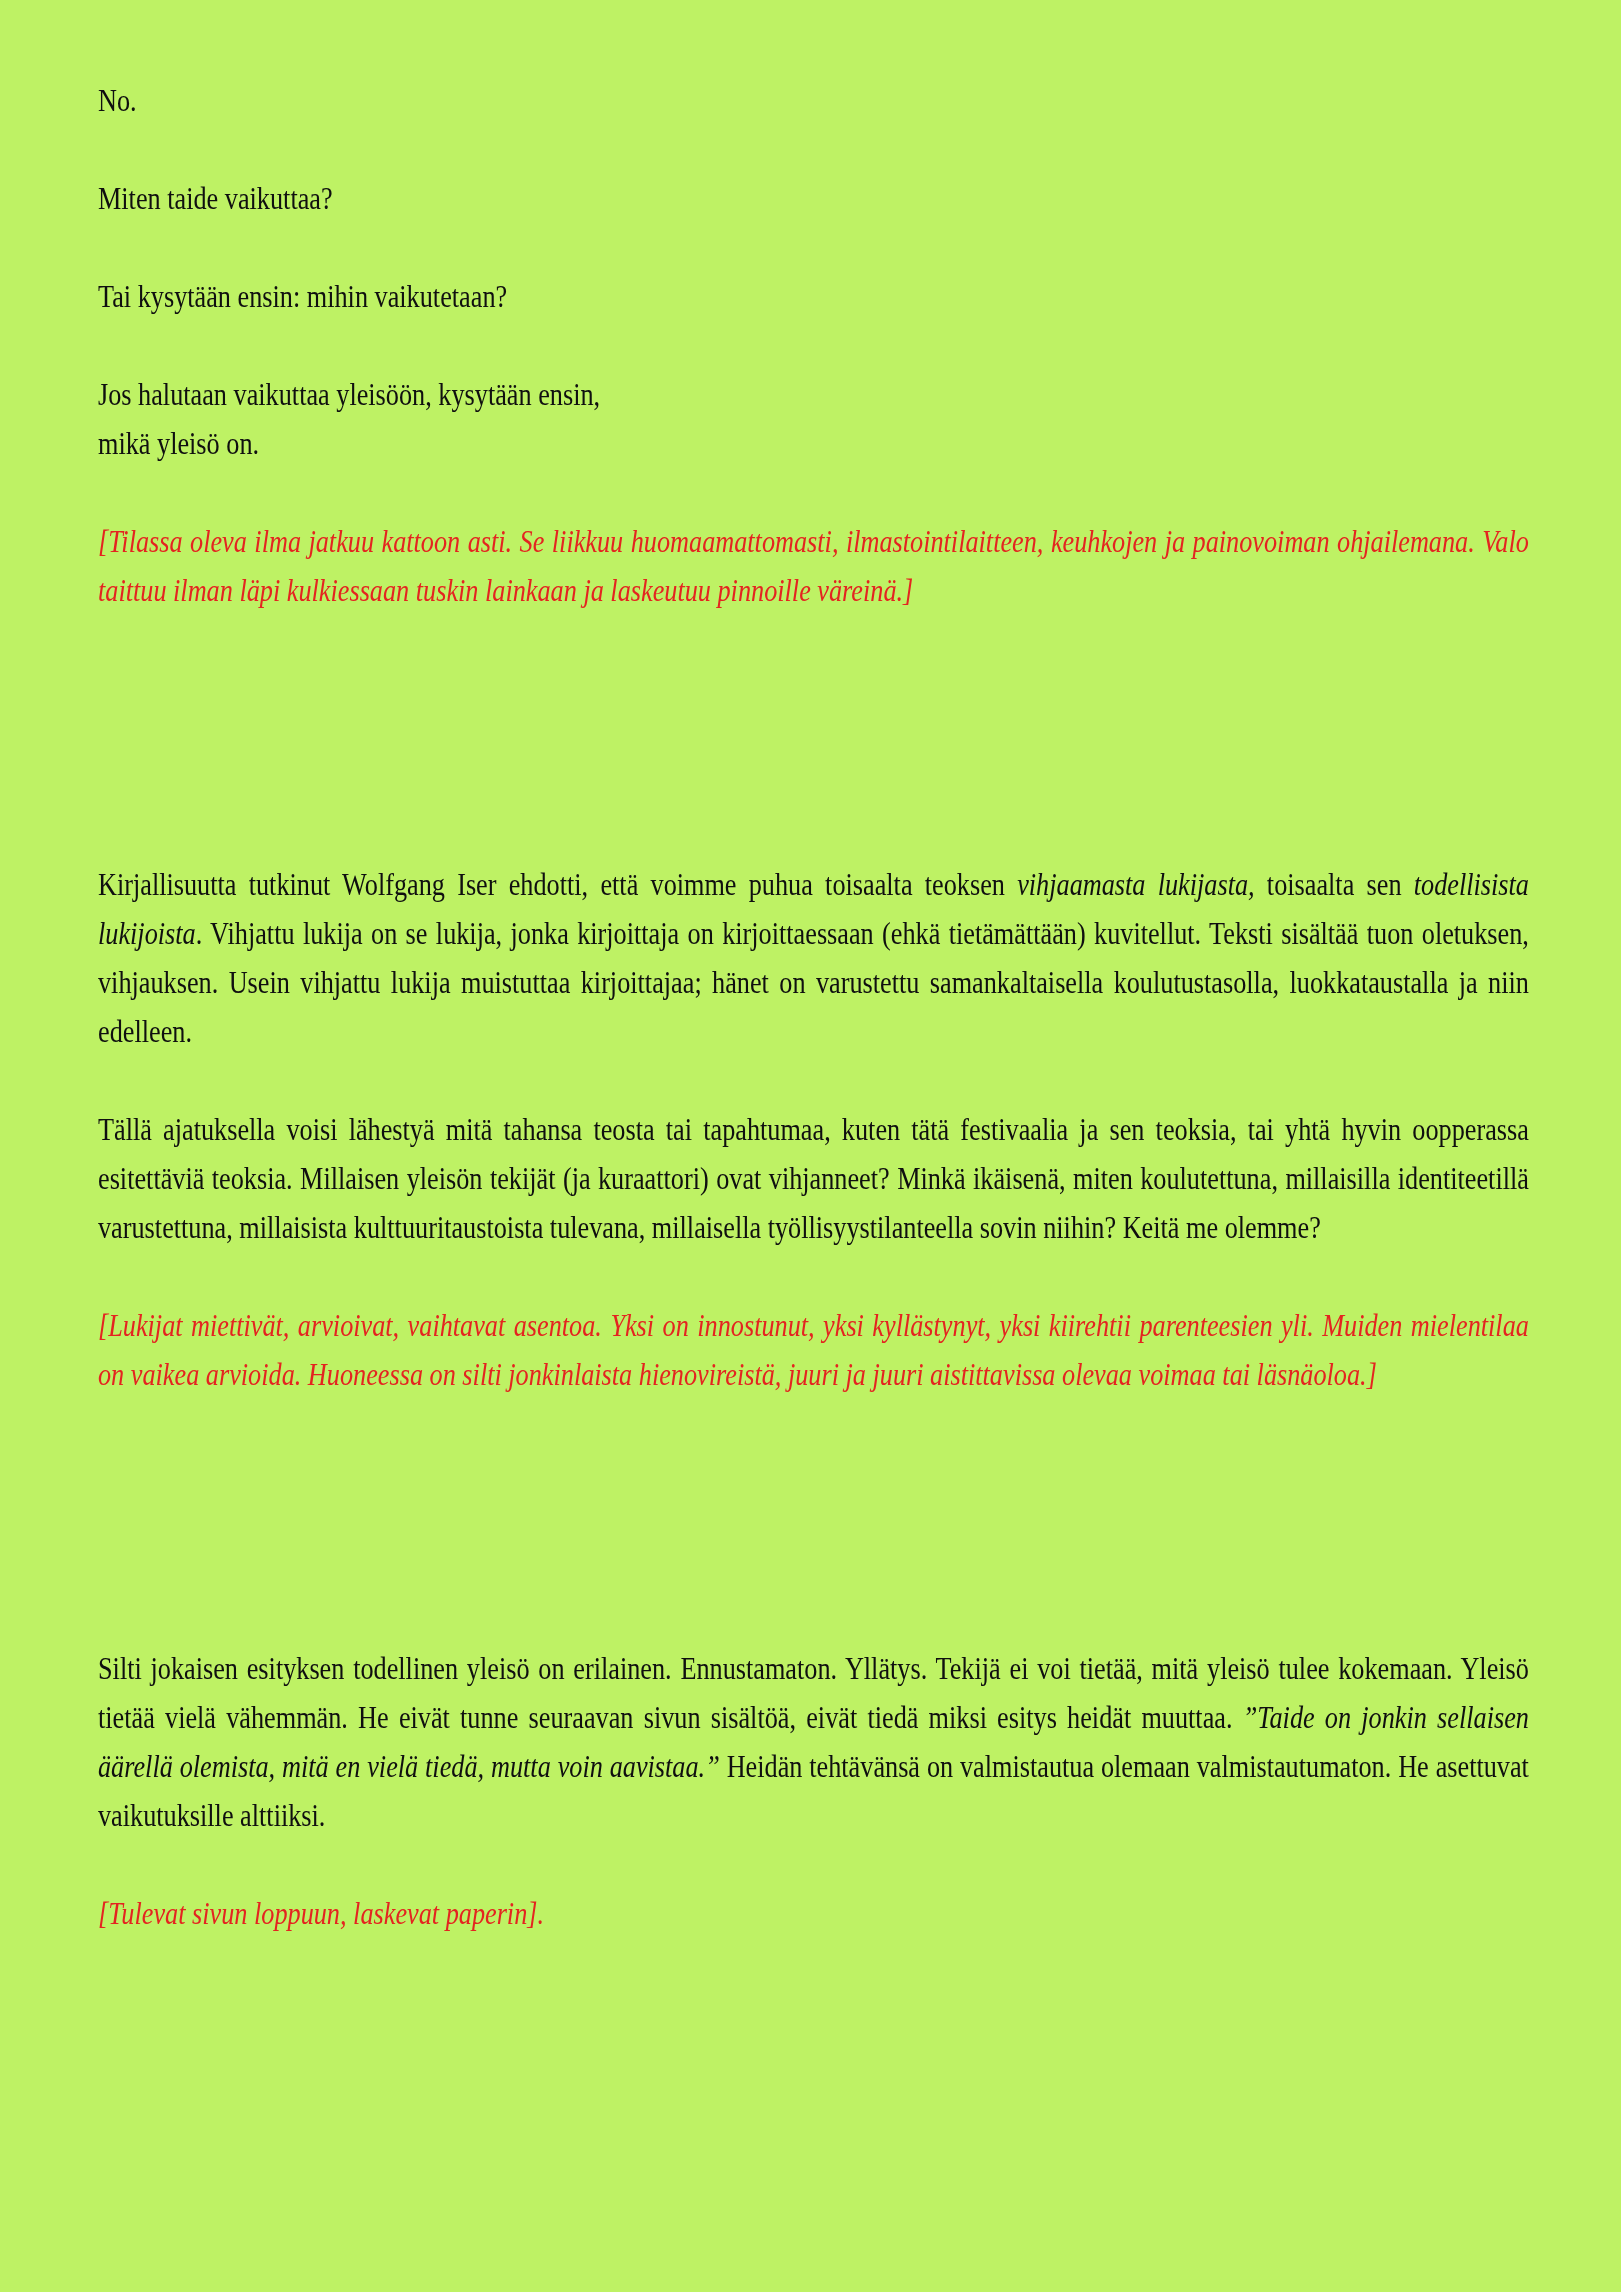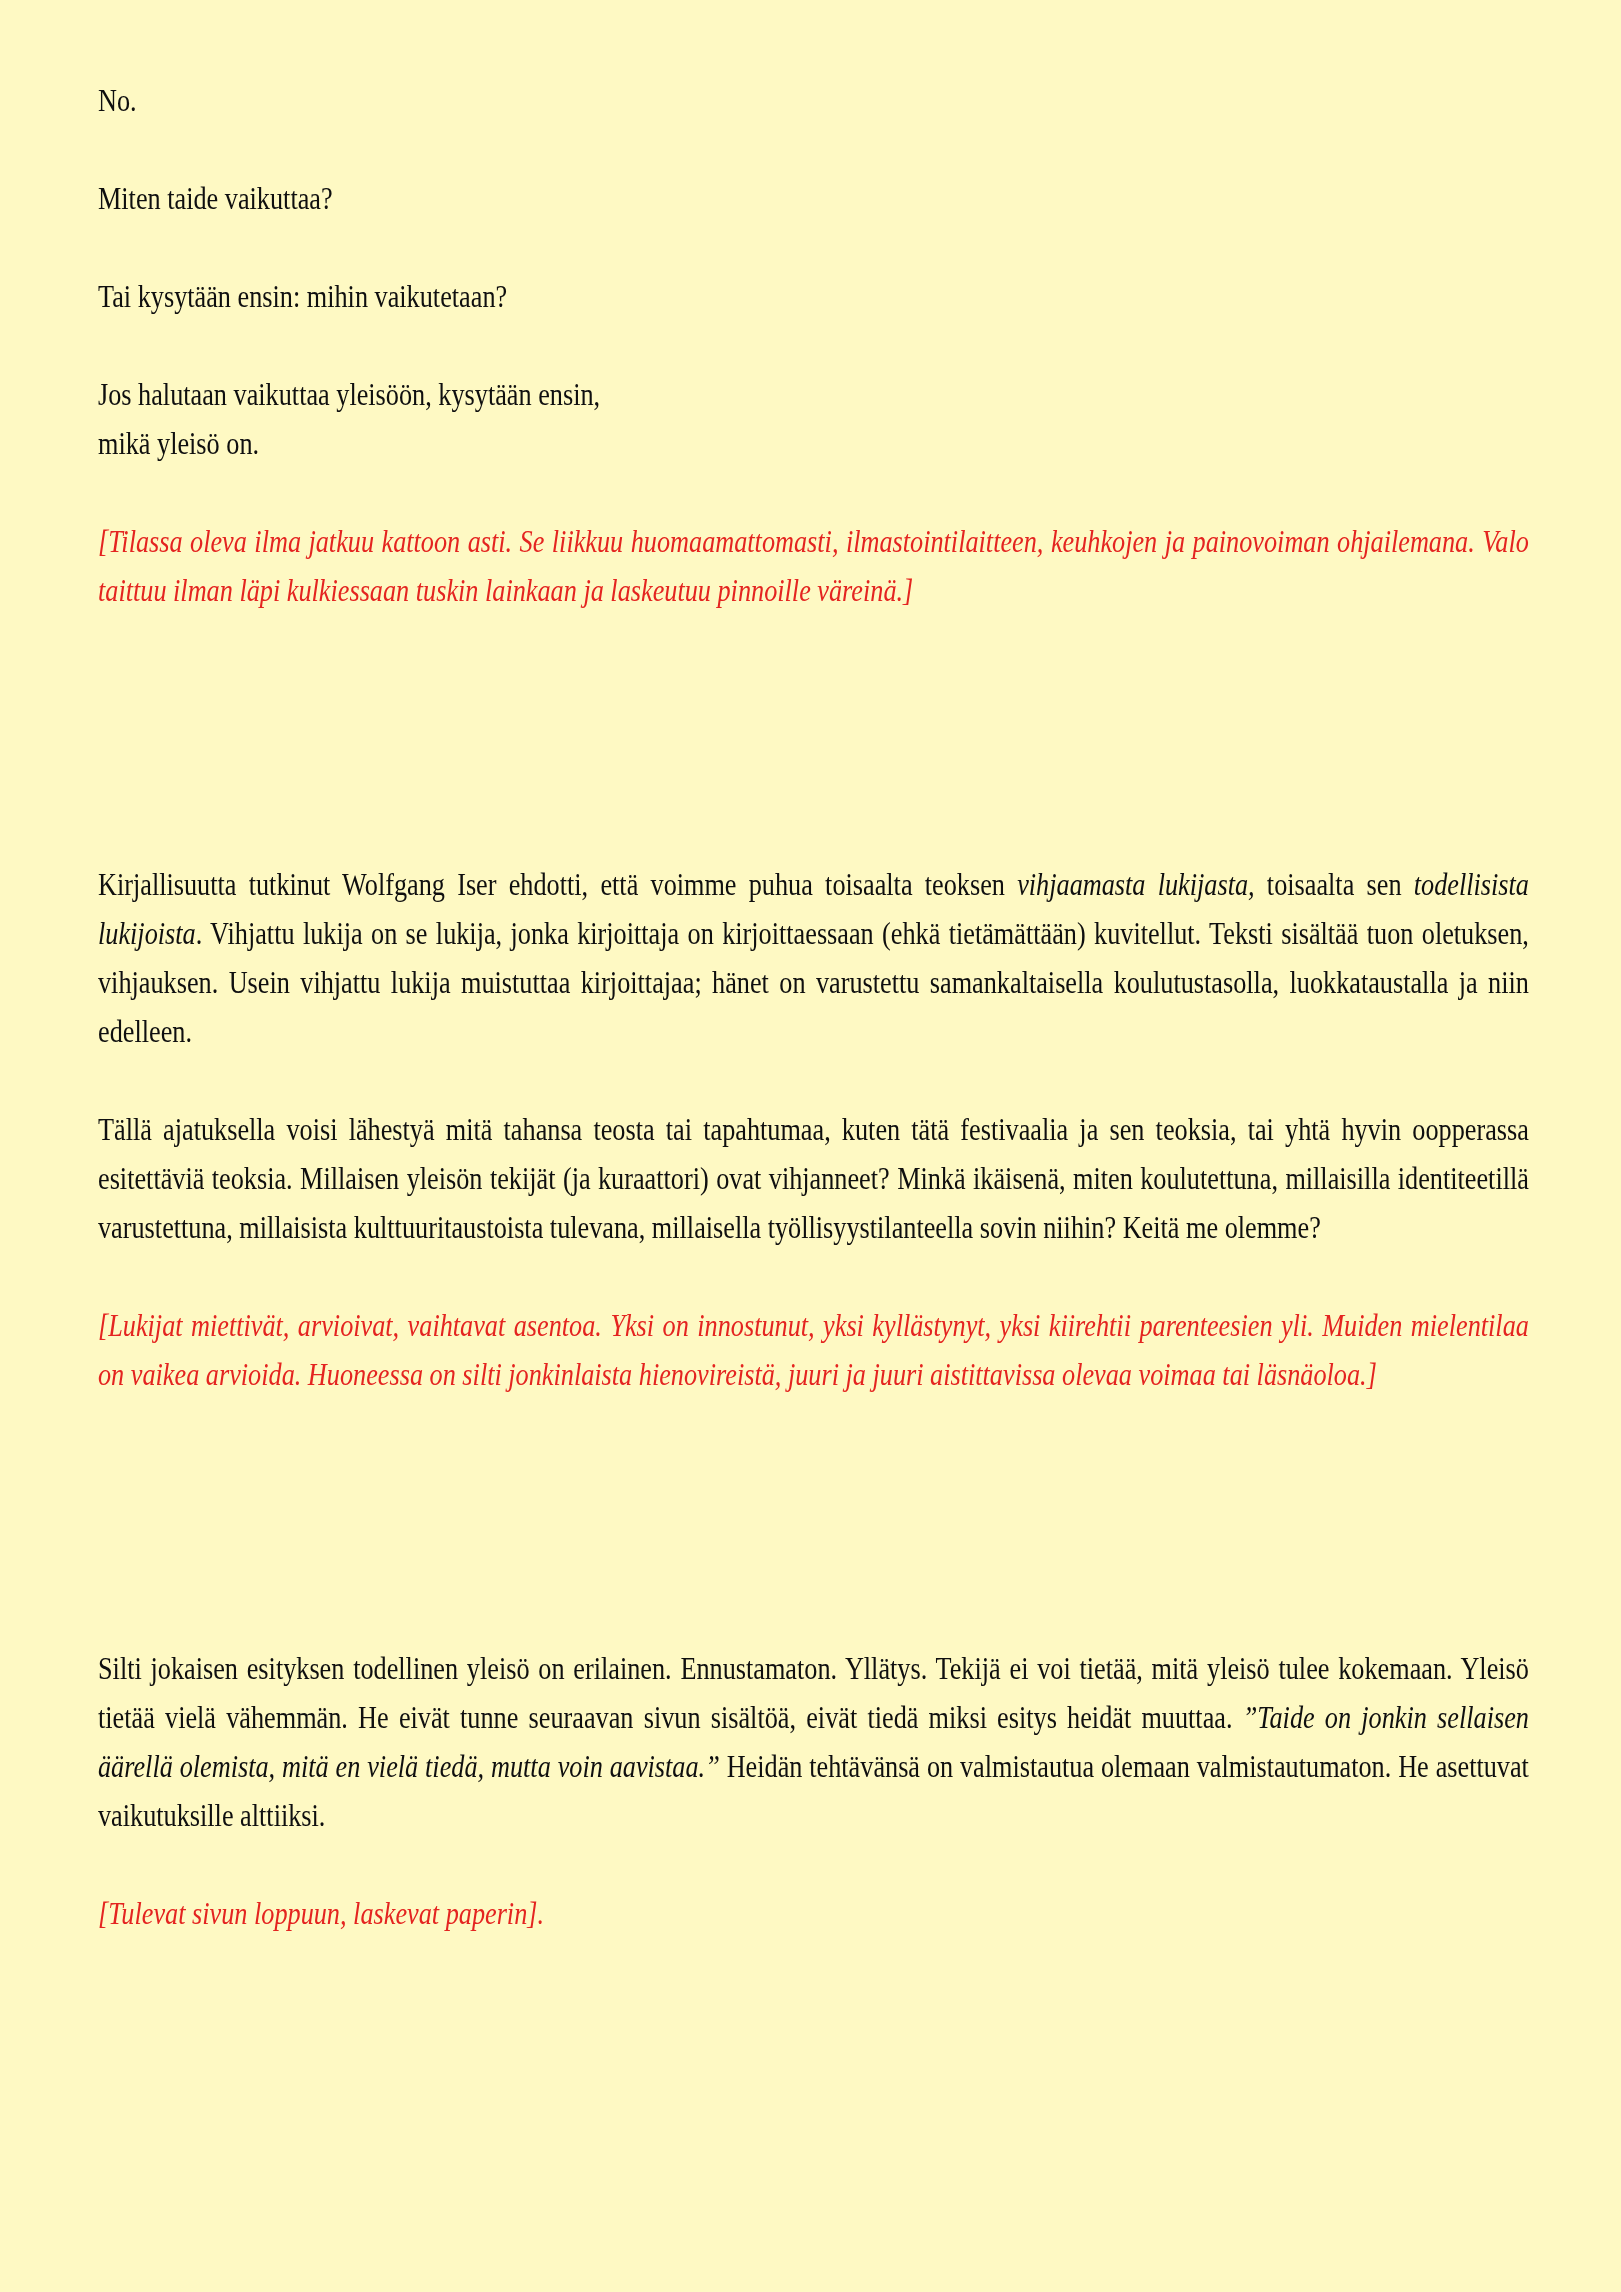--- a/index.html
+++ b/index.html
@@ -4,21 +4,21 @@
 <style>
   html, body {
     margin: 0;
     padding: 0;
     background: #ffffff;
   }
   .page {
     position: relative;
     width: 1621px;
     height: 2293px;
-    background: #fef9c3;
+    background: #bef264;
     overflow: hidden;
     font-family: "Liberation Serif", "DejaVu Serif", serif;
     font-size: 32px;
     line-height: 49px;
     color: #0f0f0f;
   }
   .doc {
     padding: 76px 0 0 98px;
   }
   

